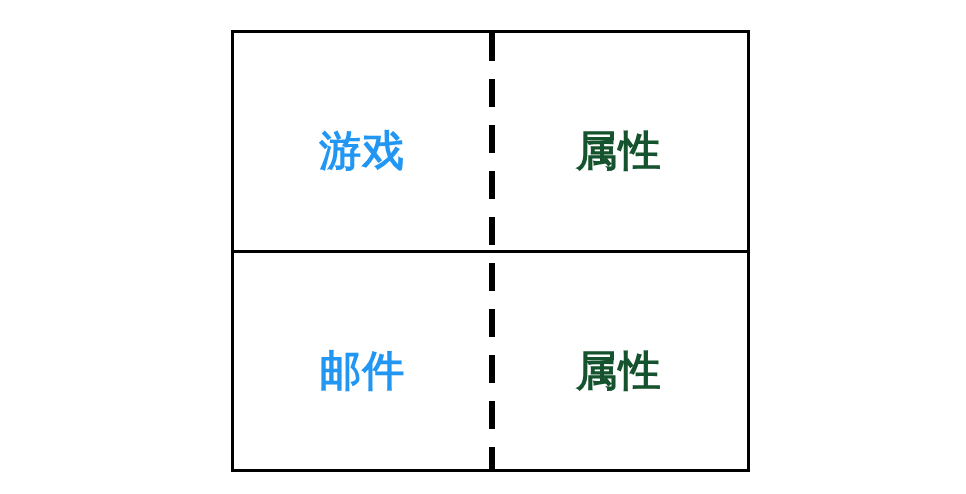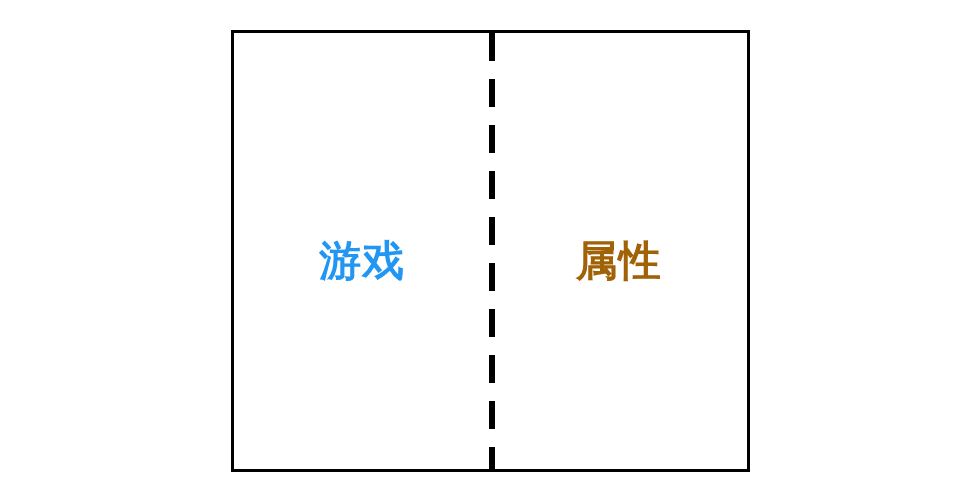--- a/index.html
+++ b/index.html
@@ -56,21 +56,21 @@
     border-right: none;
   }
   table.category-table td.col-attribute {
     border-left: none;
   }
 
   td.col-category .cell-text {
     color: #2196f3;
   }
   td.col-attribute .cell-text {
-    color: #a16207;
+    color: #14532d;
   }
 
   .cell-text {
     display: inline-block;
     margin-top: 20px;
   }
 
   
   #column-divider {
     position: absolute;
@@ -100,20 +100,28 @@
 
       <tr class="table-row">
         <td class="col-category">
           <span class="cell-text">游戏</span>
         </td>
         <td class="col-attribute">
           <span class="cell-text">属性</span>
         </td>
       </tr>
 
+      <tr class="table-row">
+        <td class="col-category">
+          <span class="cell-text">邮件</span>
+        </td>
+        <td class="col-attribute">
+          <span class="cell-text">属性</span>
+        </td>
+      </tr>
 
 
 
     </tbody>
   </table>
 
   <div id="column-divider"></div>
 
 </div>
 

